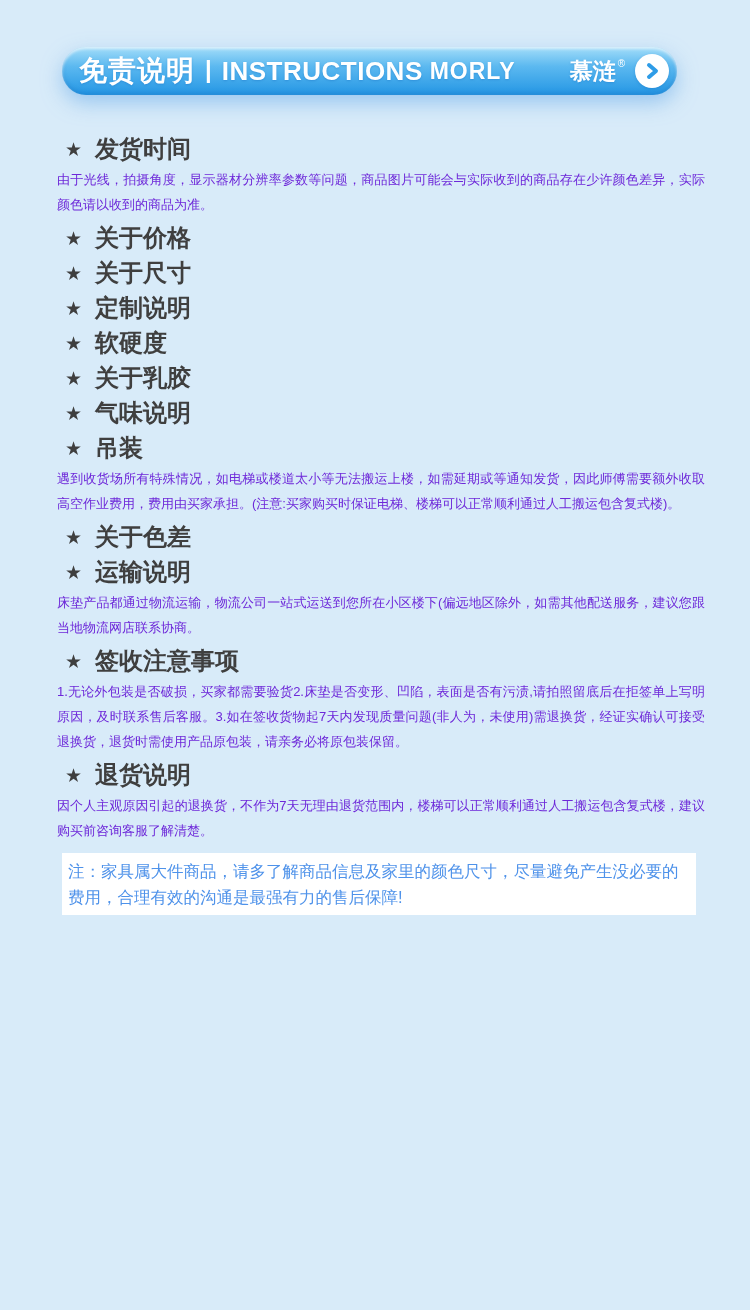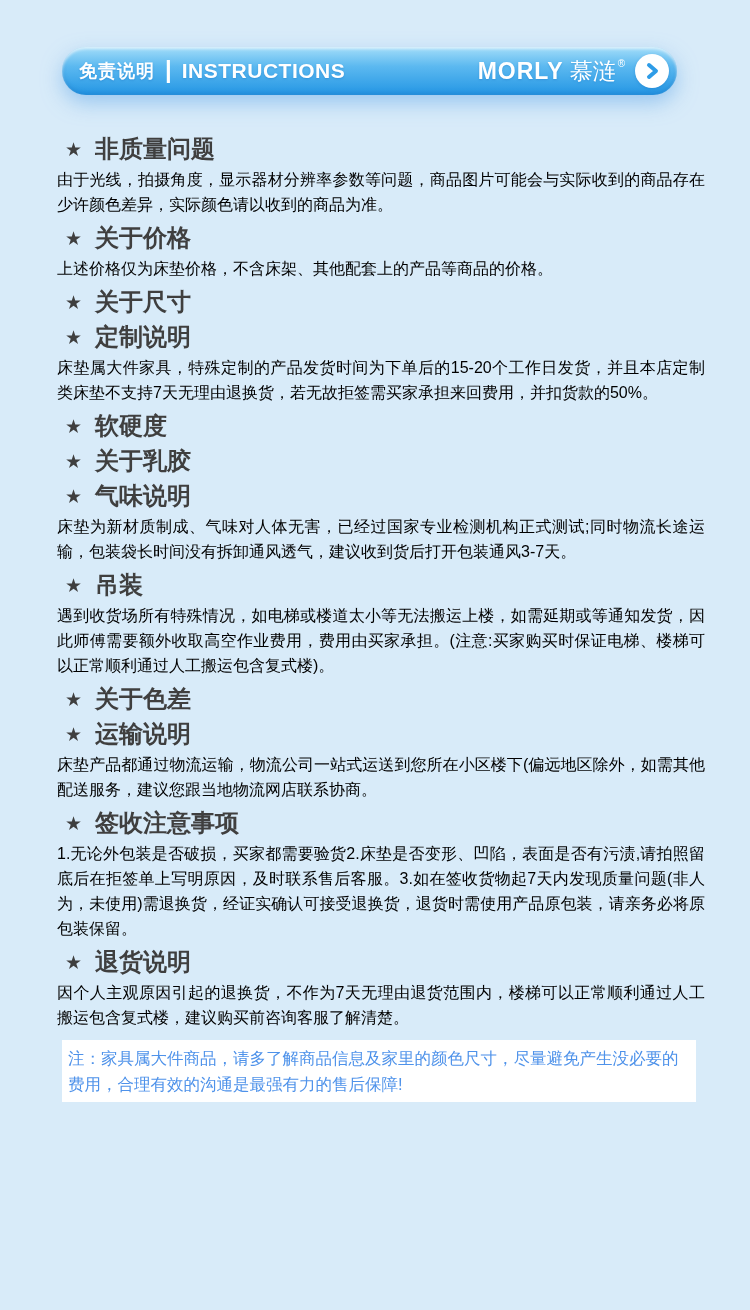--- a/index.html
+++ b/index.html
@@ -24,35 +24,35 @@
     display: flex;
     align-items: center;
     padding: 0 8px 0 17px;
     background: linear-gradient(180deg, #a3ddf9 0%, #5cb9f0 40%, #2496e4 100%);
     box-shadow: 0 8px 20px rgba(120, 180, 235, 0.65),
                 inset 0 2px 3px rgba(255, 255, 255, 0.65),
                 inset 0 -2px 4px rgba(20, 110, 190, 0.35);
   }
   .hp-title-cn {
     color: #ffffff;
-    font-size: 18px;
+    font-size: 28px;
     font-weight: bold;
     letter-spacing: 1px;
     text-shadow: 0 1px 2px rgba(30, 120, 200, 0.45);
     white-space: nowrap;
   }
   .hp-divider {
     color: #ffffff;
     font-size: 24px;
     font-weight: bold;
     margin: 0 10px 2px 10px;
   }
   .hp-title-en {
     color: #ffffff;
-    font-size: 21px;
+    font-size: 26px;
     font-weight: bold;
     letter-spacing: 0.5px;
     white-space: nowrap;
     text-shadow: 0 1px 2px rgba(30, 120, 200, 0.45);
   }
   .hp-brand {
     margin-left: auto;
     display: flex;
     align-items: center;
     gap: 6px;
@@ -62,23 +62,24 @@
     font-size: 23px;
     font-weight: bold;
     letter-spacing: 1px;
     white-space: nowrap;
     text-shadow: 0 1px 2px rgba(30, 120, 200, 0.4);
     text-align: center;
   }
   .hp-brand-cn {
     color: #ffffff;
     font-size: 23px;
-    font-weight: normal;
+    font-weight: bold;
     white-space: nowrap;
     text-shadow: 0 1px 2px rgba(30, 120, 200, 0.4);
+    margin-left: 48px;
   }
   .hp-reg {
     color: #ffffff;
     font-size: 10px;
     vertical-align: super;
     position: relative;
     top: -8px;
     left: -4px;
   }
   .hp-arrow {
@@ -110,22 +111,22 @@
     font-weight: bold;
     line-height: 28px;
     margin: 7px 0 4px 8px;
   }
   .section-title .star {
     font-size: 19px;
     line-height: 1;
     color: #3f3f3f;
   }
   .section-body {
-    color: #000000;
-    font-size: 16px;
+    color: #6d28d9;
+    font-size: 13px;
     line-height: 25px;
     margin: 0 0 7px 0;
     text-align: justify;
   }
 
   
   .note-box {
     margin: 10px 0 0 5px;
     width: 622px;
     background: #ffffff;
@@ -152,46 +153,44 @@
       </svg>
     </span>
   </div>
 </div>
 
 <div class="content">
 
   <div class="section">
     <div class="section-title">
       <span class="star">★</span>
-      <span>非质量问题</span>
+      <span>发货时间</span>
     </div>
     <p class="section-body">由于光线，拍摄角度，显示器材分辨率参数等问题，商品图片可能会与实际收到的商品存在少许颜色差异，实际颜色请以收到的商品为准。</p>
   </div>
 
   <div class="section">
     <div class="section-title">
       <span class="star">★</span>
       <span>关于价格</span>
     </div>
-    <p class="section-body">上述价格仅为床垫价格，不含床架、其他配套上的产品等商品的价格。</p>
   </div>
 
   <div class="section">
     <div class="section-title">
       <span class="star">★</span>
       <span>关于尺寸</span>
     </div>
   </div>
 
   <div class="section">
     <div class="section-title">
       <span class="star">★</span>
       <span>定制说明</span>
     </div>
-    <p class="section-body">床垫属大件家具，特殊定制的产品发货时间为下单后的15-20个工作日发货，并且本店定制类床垫不支持7天无理由退换货，若无故拒签需买家承担来回费用，并扣货款的50%。</p>
   </div>
 
   <div class="section">
     <div class="section-title">
       <span class="star">★</span>
       <span>软硬度</span>
     </div>
   </div>
 
   <div class="section">
@@ -199,21 +198,20 @@
       <span class="star">★</span>
       <span>关于乳胶</span>
     </div>
   </div>
 
   <div class="section">
     <div class="section-title">
       <span class="star">★</span>
       <span>气味说明</span>
     </div>
-    <p class="section-body">床垫为新材质制成、气味对人体无害，已经过国家专业检测机构正式测试;同时物流长途运输，包装袋长时间没有拆卸通风透气，建议收到货后打开包装通风3-7天。</p>
   </div>
 
   <div class="section">
     <div class="section-title">
       <span class="star">★</span>
       <span>吊装</span>
     </div>
     <p class="section-body">遇到收货场所有特殊情况，如电梯或楼道太小等无法搬运上楼，如需延期或等通知发货，因此师傅需要额外收取高空作业费用，费用由买家承担。(注意:买家购买时保证电梯、楼梯可以正常顺利通过人工搬运包含复式楼)。</p>
   </div>
 

